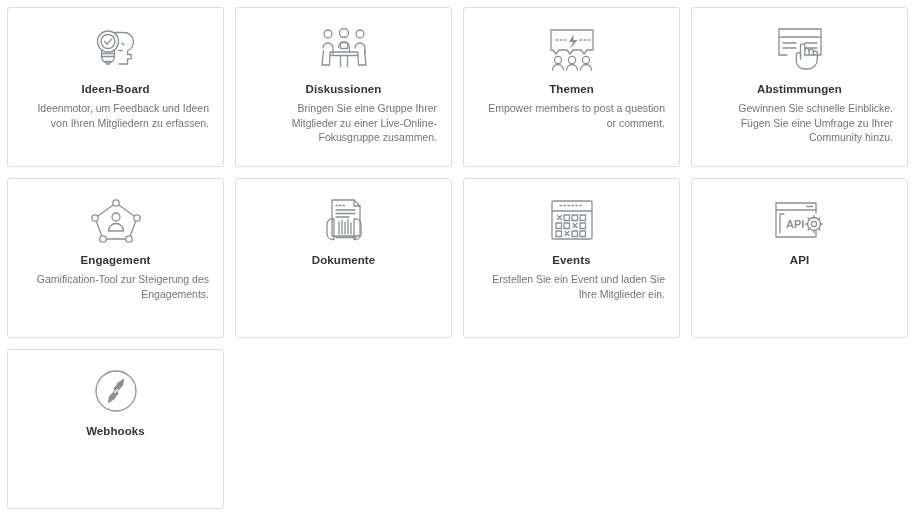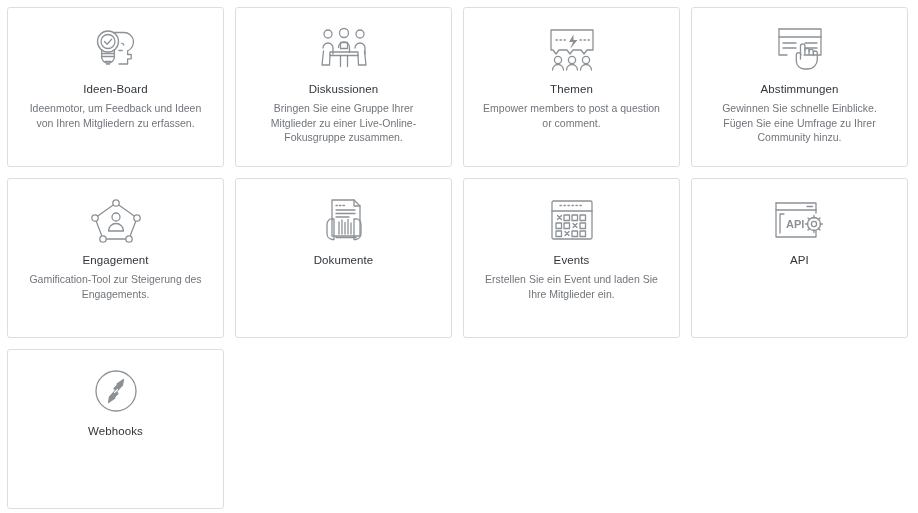--- a/index.html
+++ b/index.html
@@ -41,32 +41,32 @@
     display: flex;
     align-items: center;
     justify-content: center;
     margin-bottom: 10px;
   }
   .card-icon svg {
     display: block;
   }
   .card-title {
     font-size: 11.5px;
-    font-weight: normal;
+    font-weight: bold;
     color: #2f353b;
     line-height: 14px;
     text-align: center;
     margin-bottom: 5px;
     letter-spacing: 0.1px;
   }
   .card-desc {
     font-size: 10.5px;
     color: #70757a;
     line-height: 14.5px;
-    text-align: center;
+    text-align: right;
     max-width: 196px;
   }
 </style>
 </head>
 <body>
 
 <div class="feature-grid">
 
   <div class="feature-card">
     <div class="card-icon">

